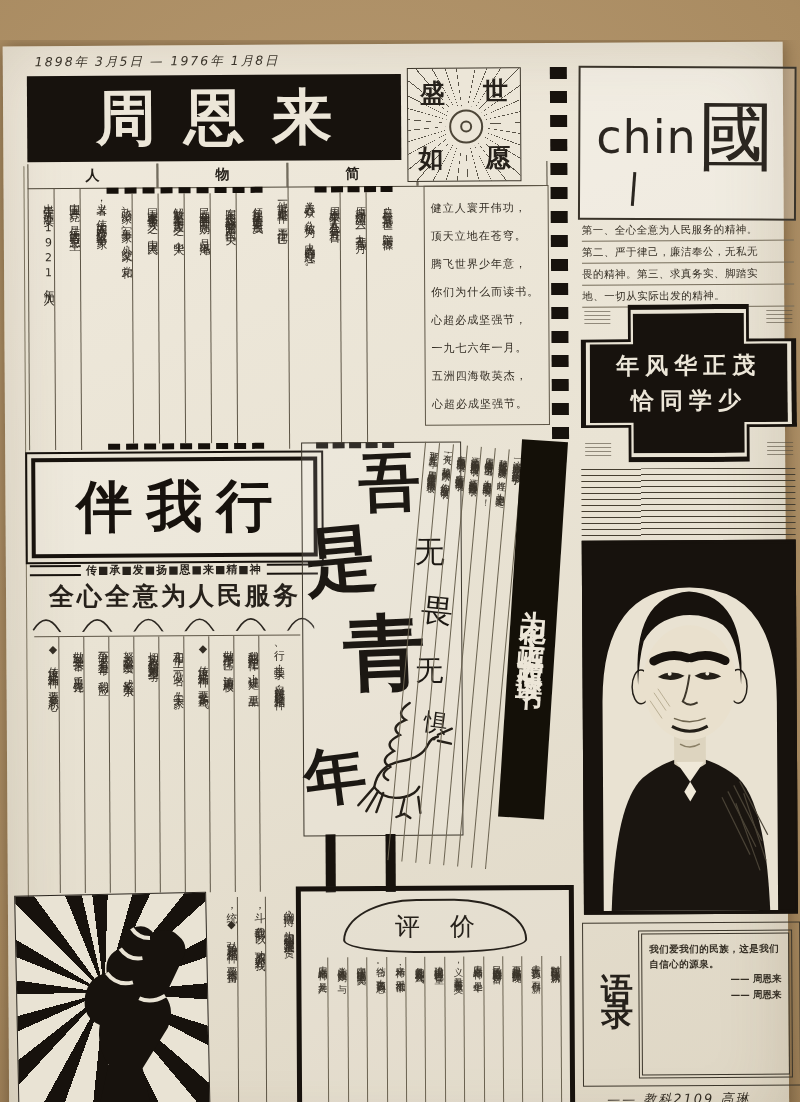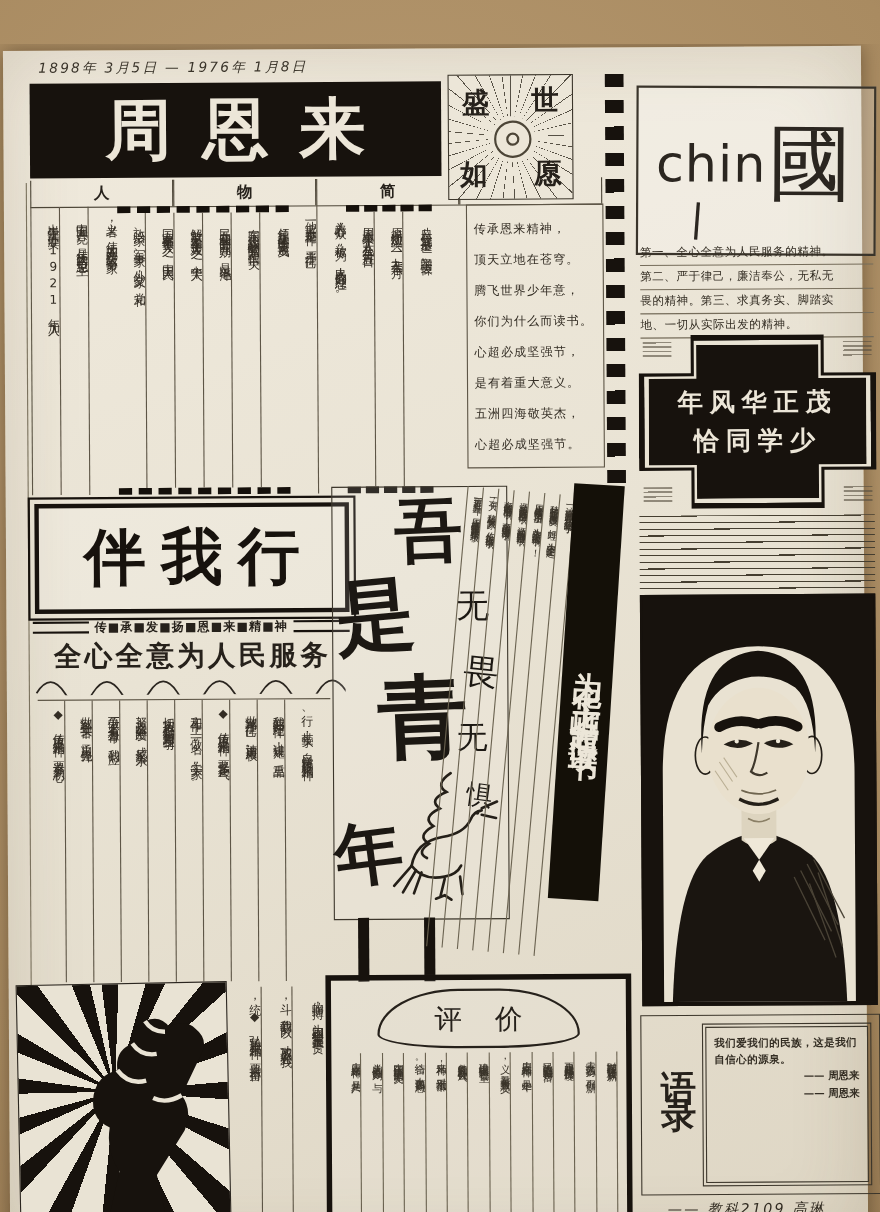--- a/index.html
+++ b/index.html
@@ -45,21 +45,21 @@
   .wish-char{position:absolute;font-size:25px;font-weight:700;font-family:"DejaVu Serif",serif;}
   .wish-center{position:absolute;left:41px;top:41px;width:30px;height:30px;border-radius:50%;
     border:2px solid #4c4537;background:#ece6d8;box-shadow:0 0 0 4px #ece6d8;}
   .wish-center::after{content:"";position:absolute;left:9px;top:9px;width:8px;height:8px;border-radius:50%;border:2px solid #4c4537;}
   
   .filmstrip{
     position:absolute;left:547px;top:24px;width:17px;height:378px;
     background:repeating-linear-gradient(180deg,#17120d 0 12px, rgba(0,0,0,0) 12px 24px);
   }
   
-  .china-box{position:absolute;left:575px;top:36px;width:214px;height:150px;border:2px solid #3a342a;transform:rotate(.6deg);background:rgba(255,255,255,.25);}
+  .china-box{position:absolute;left:575px;top:24px;width:214px;height:150px;border:2px solid #3a342a;transform:rotate(.6deg);background:rgba(255,255,255,.25);}
   .china-latin{position:absolute;left:16px;top:42px;font-size:46px;letter-spacing:1px;color:#2b2620;font-family:"DejaVu Sans",sans-serif;}
   .china-stroke{position:absolute;left:52px;top:104px;width:3px;height:34px;background:#2b2620;transform:rotate(4deg);}
   .china-han{position:absolute;left:118px;top:18px;font-size:76px;font-weight:400;color:#2b2620;font-family:"DejaVu Serif",serif;}
   
   .spirit{position:absolute;left:578px;top:177px;width:212px;}
   .spirit div{font-size:10.5px;line-height:21px;border-bottom:1px solid #6f castle;}
   .spirit-line{font-size:10.5px;line-height:20px;border-bottom:1px solid #756c5a;letter-spacing:.5px;color:#332d23;}
   
   .cross-wrap{position:absolute;left:576px;top:262px;width:216px;height:158px;}
   .cross{position:absolute;clip-path:polygon(22% 0%,78% 0%,78% 22%,100% 22%,100% 78%,78% 78%,78% 100%,22% 100%,22% 78%,0% 78%,0% 22%,22% 22%);}
@@ -196,26 +196,26 @@
           <div class="vcol">关心群众，被称为“人民的好总理”。</div>
         </div>
       <div class="bio-group cols barred">
           <div class="vcol">周恩来生于一八九八年三月五日，</div>
           <div class="vcol">原籍浙江绍兴，一九七六年一月</div>
           <div class="vcol">八日在北京逝世，举国哀悼。</div>
         </div>
     </div>
 
     <div class="poem-box">
-        <div class="poem-line">传承恩来精神，</div>
+        <div class="poem-line">健立人寰开伟功，</div>
         <div class="poem-line">顶天立地在苍穹。</div>
         <div class="poem-line">腾飞世界少年意，</div>
         <div class="poem-line">你们为什么而读书。</div>
         <div class="poem-line">心超必成坚强节，</div>
-        <div class="poem-line">是有着重大意义。</div>
+        <div class="poem-line">一九七六年一月。</div>
         <div class="poem-line">五洲四海敬英杰，</div>
         <div class="poem-line">心超必成坚强节。</div>
       </div>
 
     <div class="ruled"></div>
     <div class="portrait">
       <svg viewBox="0 0 212 370">
         <rect x="0" y="0" width="212" height="370" fill="#17120d"></rect>
         <path d="M18 370 V160 Q18 44 106 44 Q194 44 194 160 V370 Z" fill="#e9e2d2"></path>
         <path d="M26 370 Q30 262 58 236 Q80 218 106 214 Q132 218 154 236 Q182 262 186 370 Z" fill="#1a1510"></path>

